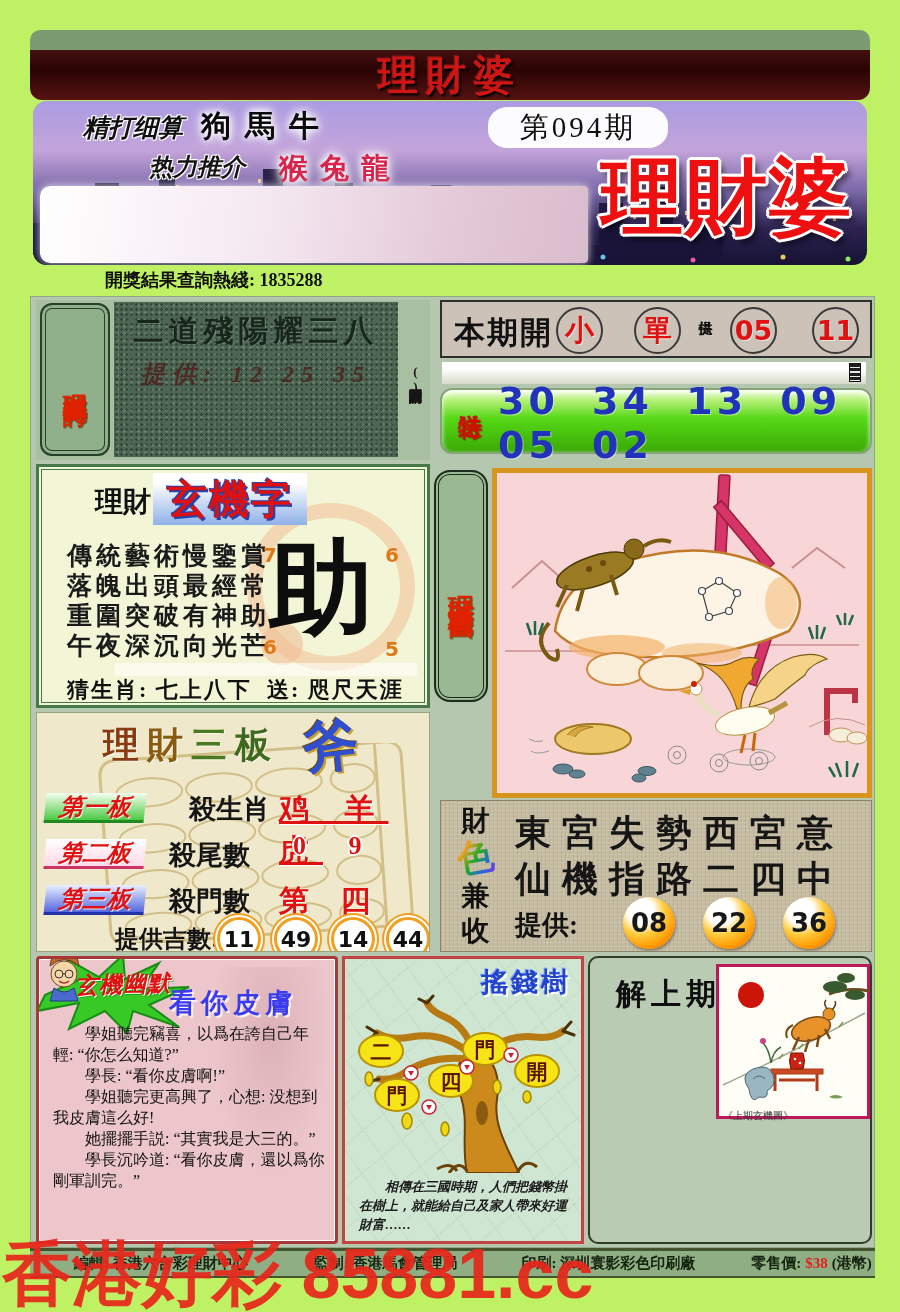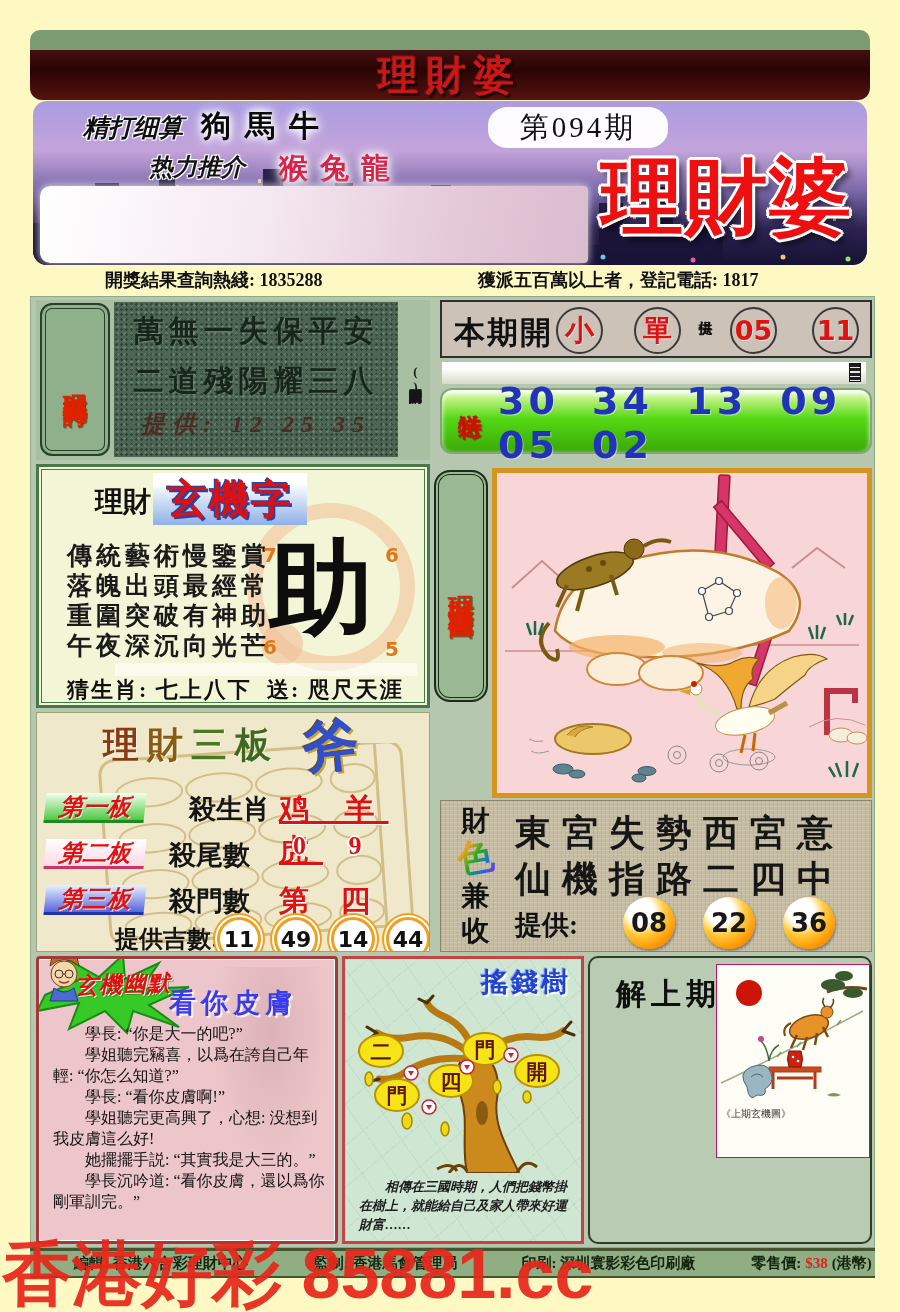--- a/index.html
+++ b/index.html
@@ -1,16 +1,16 @@
 <!DOCTYPE html>
 <html><head>
 <meta charset="utf-8">
 <style>
   html,body{margin:0;padding:0;background:#fff;}
-  #page{position:relative;width:900px;height:1312px;background:#fef9c3;overflow:hidden;
+  #page{position:relative;width:900px;height:1312px;background:#bef264;overflow:hidden;
         font-family:"Liberation Sans",sans-serif;}
   #page *{box-sizing:border-box;}
   .abs{position:absolute;}
 
   
   .top-strip{left:30px;top:30px;width:840px;height:22px;background:#7d9b72;border-radius:10px 10px 0 0;}
   .masthead{left:30px;top:50px;width:840px;height:50px;border-radius:0 0 12px 12px;
     background:linear-gradient(180deg,#431010 0%,#2a0303 40%,#571212 100%);
     display:flex;align-items:center;justify-content:center;}
   .masthead-title{font:bold 40px "Liberation Serif",serif;color:#d01515;letter-spacing:8px;
@@ -164,21 +164,21 @@
   .mt{left:342px;top:956px;width:242px;height:288px;background:#cfe6d3;border:3px solid #c44444;overflow:hidden;
     background-image:repeating-linear-gradient(55deg,rgba(140,180,150,.18) 0 1px,transparent 1px 26px),
                      repeating-linear-gradient(-40deg,rgba(140,180,150,.18) 0 1px,transparent 1px 32px);}
   .mt-title{right:10px;top:5px;font:bold 27px "Liberation Serif",serif;color:#2244cc;letter-spacing:3px;
     text-shadow:2px 2px 0 rgba(255,255,255,.85),-1px -1px 0 #88aaff;}
   .mt-cap{left:14px;top:218px;width:216px;font:italic bold 13px/19px "Liberation Serif",serif;color:#1c1c1c;text-indent:2em;}
 
   
   .jsq{left:588px;top:956px;width:284px;height:288px;background:#b9cbb2;border:2px solid #2f3d26;border-radius:10px;}
   .jsq-title{left:26px;top:16px;font:bold 30px "Liberation Serif",serif;color:#0f0f0f;letter-spacing:5px;}
-  .jsq-pic{left:126px;top:6px;width:154px;height:194px;background:#fffef6;border:1px solid #be185d;}
+  .jsq-pic{left:126px;top:6px;width:154px;height:155px;background:#fffef6;border:3px solid #be185d;}
 
   
   .footer{left:30px;top:1248px;width:845px;height:30px;background:#8fae83;
     border-top:3px solid #44542f;border-bottom:2px solid #44542f;
     display:flex;align-items:center;font:bold 15px "Liberation Serif",serif;color:#15240f;}
   .footer .f1{margin-left:44px;} .footer .f2{margin-left:66px;} .footer .f3{margin-left:64px;}
   .footer .f4{margin-left:56px;} .price{color:#e02222;margin:0 4px;}
 
   
   .wm{left:2px;top:1228px;font:bold 70px "Liberation Sans",sans-serif;color:#e7271b;opacity:.93;
@@ -233,30 +233,28 @@
     <div class="abs sl1l">精打细算</div>
     <div class="abs sl1v">狗馬牛</div>
     <div class="abs sl2l">热力推介</div>
     <div class="abs sl2v">猴兔龍</div>
     <div class="abs issue">第094期</div>
     <div class="abs scratch"></div>
     <div class="abs bigtitle">理財婆</div>
   </div>
 
   <div class="abs hotline-l">開獎結果查詢熱綫:  1835288</div>
-  <div class="abs hotline-r">獲派五百萬以上者，登記電話:  1817</div>
 
   <div class="abs mainbg"></div>
 
   <div class="abs tms">
     <div class="abs tms-label">
       <span>理財特碼詩</span>
     </div>
     <div class="abs tms-panel">
-      <div class="tms-line">萬無一失保平安</div>
       <div class="tms-line">二道殘陽耀三八</div>
       <div class="tms-tip">提供: 12 25 35</div>
     </div>
     <div class="abs tms-note">
       <span>(請刮開塗層觀閱)</span>
     </div>
   </div>
 
   <div class="abs xjz">
     <div class="abs xjz-taiji"></div>
@@ -342,21 +340,20 @@
       <circle cx="31" cy="27" r="13" fill="#f6d6a6" stroke="#6a4a20"></circle>
       <circle cx="26" cy="27" r="4" fill="none" stroke="#333"></circle>
         <circle cx="36" cy="27" r="4" fill="none" stroke="#333"></circle>
       <path d="M30 27 h2" stroke="#333"></path>
       <path d="M26 34 q5 4 10 0" stroke="#a33" fill="none" stroke-width="1.5"></path>
       <path d="M21 41 q10 8 20 0 l4 13 h-28 z" fill="#4a6ad0" stroke="#223a88"></path>
     </svg>
     <div class="abs hm-tag">玄機幽默</div>
     <div class="abs hm-title">看你皮膚</div>
     <div class="abs hm-text">
-      <p>學長: “你是大一的吧?”</p>
       <p>學姐聽完竊喜，以爲在誇自己年輕: “你怎么知道?”</p>
       <p>學長: “看你皮膚啊!”</p>
       <p>學姐聽完更高興了，心想: 没想到我皮膚這么好!</p>
       <p>她擺擺手説: “其實我是大三的。”</p>
       <p>學長沉吟道: “看你皮膚，還以爲你剛軍訓完。”</p>
     </div>
   </div>
 
   <div class="abs bq">
     <div class="abs bq-prefix">本期開</div>

